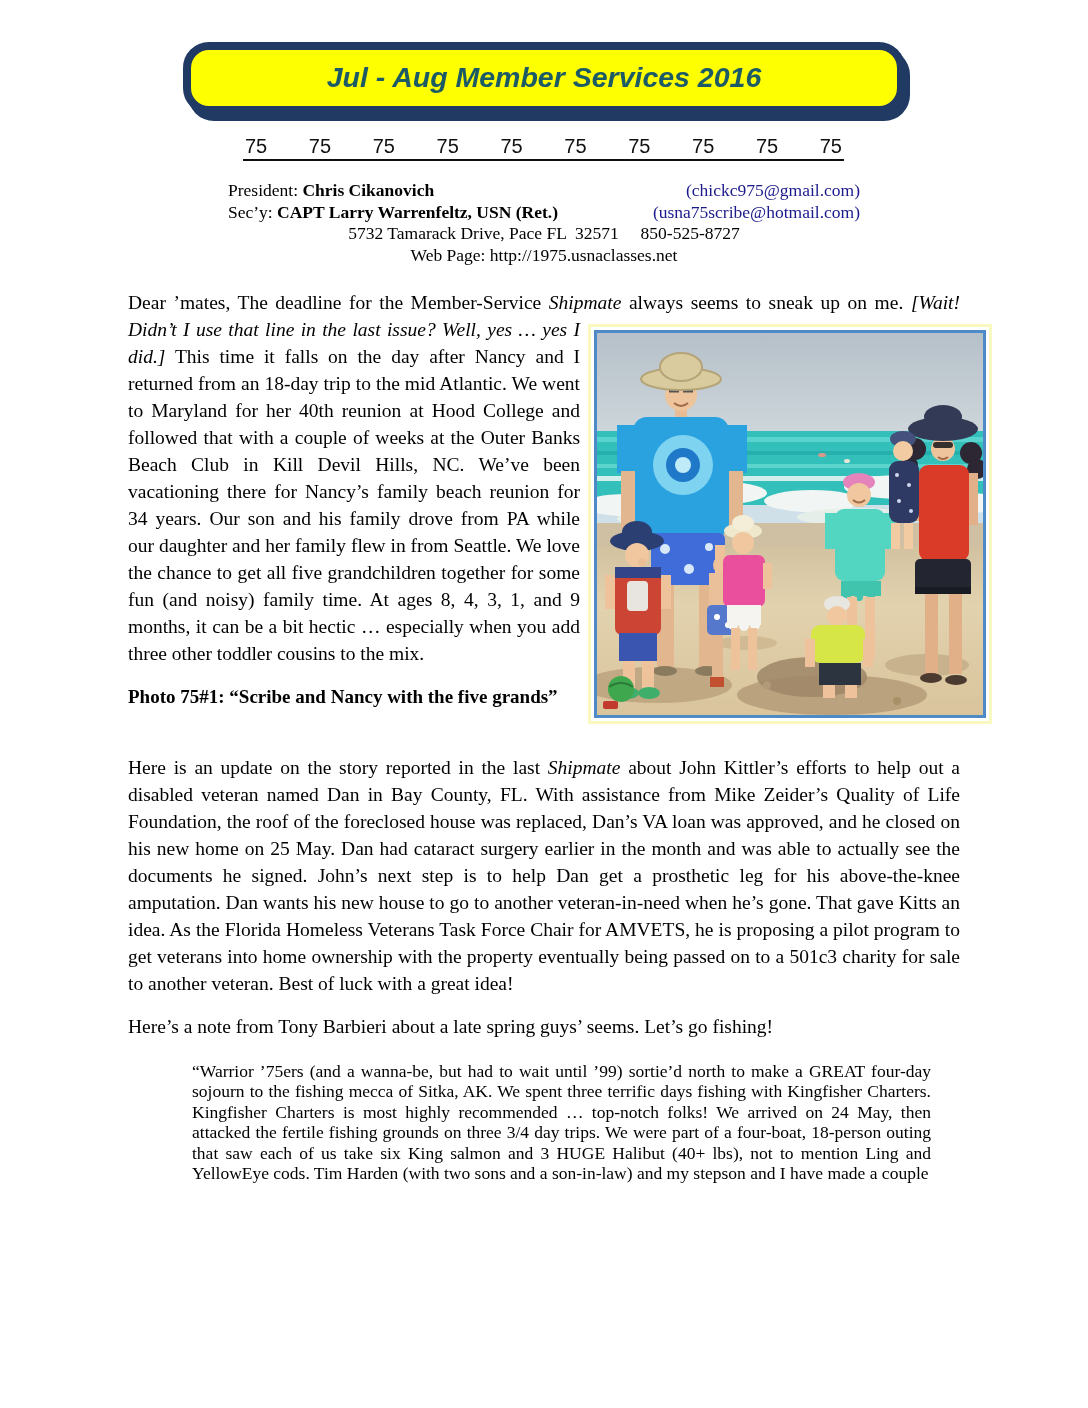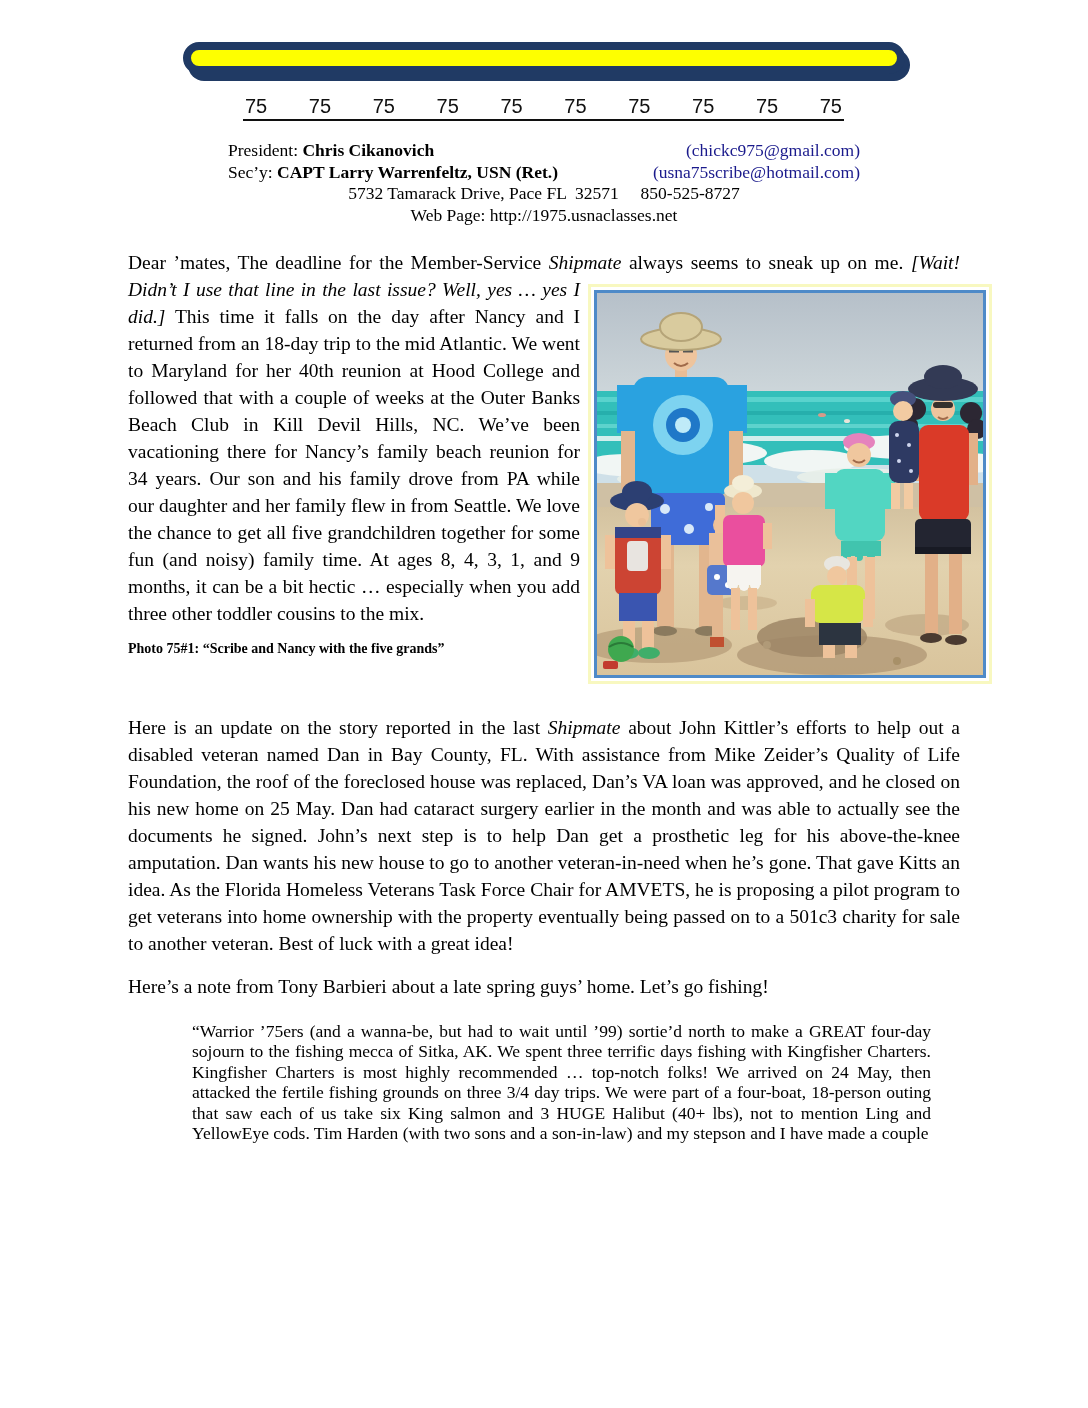--- a/index.html
+++ b/index.html
@@ -28,31 +28,32 @@
   .bold {font-weight:bold;}
 
   
   .content {margin:23px 128px 0 128px;}
   .para {font-size:19.5px; line-height:27px; text-align:justify; margin:0;}
   .b {font-weight:normal;} .i {font-style:italic;}
   .photo-float {float:right; width:392px; height:388px; box-sizing:border-box;
     border:3px solid #4e8ac8; box-shadow:0 0 0 3px #ffffff, 0 0 0 6px #f8f8c0;
     margin:14px -26px 12px 14px; background:#cfe0e8;}
   .photo-float svg {display:block; width:100%; height:100%;}
-  .caption {font-size:14px; font-weight:bold; text-align:left;}
+  .caption {font-size:19px; font-weight:bold; text-align:left;}
   .p2 {clear:both; padding-top:24px;}
   .p3 {margin-top:16px;}
   .quote {font-size:17.5px; line-height:20.4px; margin:21px 29px 0 64px; text-align:justify;}
 </style>
 </head>
 <body>
 
 <div class="page">
 
   <div class="banner">
+    <div>Jul - Aug Member Services 2016</div>
   </div>
 
   <div class="row75">
     <span>75</span>
     <span>75</span>
     <span>75</span>
     <span>75</span>
     <span>75</span>
     <span>75</span>
     <span>75</span>
@@ -228,18 +229,18 @@
       <rect x="6" y="368" width="15" height="8" rx="2" fill="#c23a2e"></rect>
       <circle cx="170" cy="352" r="4" fill="#b09a78"></circle>
             <circle cx="300" cy="368" r="4" fill="#a89068"></circle>
     </svg>
         </span><span><span class="i">[Wait! Didn’t I use that line in the last issue? Well, yes … yes I did.]</span><span> This time it falls on the day after Nancy and I returned from an 18-day trip to the mid Atlantic. We went to Maryland for her 40th reunion at Hood College and followed that with a couple of weeks at the Outer Banks Beach Club in Kill Devil Hills, NC. We’ve been vacationing there for Nancy’s family beach reunion for 34 years. Our son and his family drove from PA while our daughter and her family flew in from Seattle. We love the chance to get all five grandchildren together for some fun (and noisy) family time. At ages 8, 4, 3, 1, and 9 months, it can be a bit hectic … especially when you add three other toddler cousins to the mix.</span></span></p>
 
     <p class="caption">Photo 75#1: “Scribe and Nancy with the five grands”</p>
 
     <p class="para p2"><span>Here is an update on the story reported in the last </span><span class="b i">Shipmate</span><span> about </span><span class="b">John Kittler’s</span><span> efforts to help out a disabled veteran named Dan in Bay County, FL. With assistance from </span><span class="b">Mike Zeider’s</span><span> Quality of Life Foundation, the roof of the foreclosed house was replaced, Dan’s VA loan was approved, and he closed on his new home on 25 May. Dan had cataract surgery earlier in the month and was able to actually see the documents he signed. John’s next step is to help Dan get a prosthetic leg for his above-the-knee amputation. Dan wants his new house to go to another veteran-in-need when he’s gone. That gave Kitts an idea. As the Florida Homeless Veterans Task Force Chair for AMVETS, he is proposing a pilot program to get veterans into home ownership with the property eventually being passed on to a 501c3 charity for sale to another veteran. Best of luck with a great idea!</span></p>
 
-    <p class="para p3"><span>Here’s a note from </span><span class="b">Tony Barbieri</span><span> about a late spring guys’ home. Let’s go fishing!</span></p>
+    <p class="para p3"><span>Here’s a note from </span><span class="b">Tony Barbieri</span><span> about a late spring guys’ seems. Let’s go fishing!</span></p>
 
     <p class="para quote"><span>“Warrior ’75ers (and a wanna-be, but had to wait until ’99) sortie’d north to make a GREAT four-day sojourn to the fishing mecca of Sitka, AK. We spent three terrific days fishing with Kingfisher Charters. Kingfisher Charters is most highly recommended … top-notch folks! We arrived on 24 May, then attacked the fertile fishing grounds on three 3/4 day trips. We were part of a four-boat, 18-person outing that saw each of us take six King salmon and 3 HUGE Halibut (40+ lbs), not to mention Ling and YellowEye cods. </span><span class="b">Tim Harden</span><span> (with two sons and a son-in-law) and my stepson and I have made a couple</span></p>
 
   </div>
 </div>
 
 </body></html>

